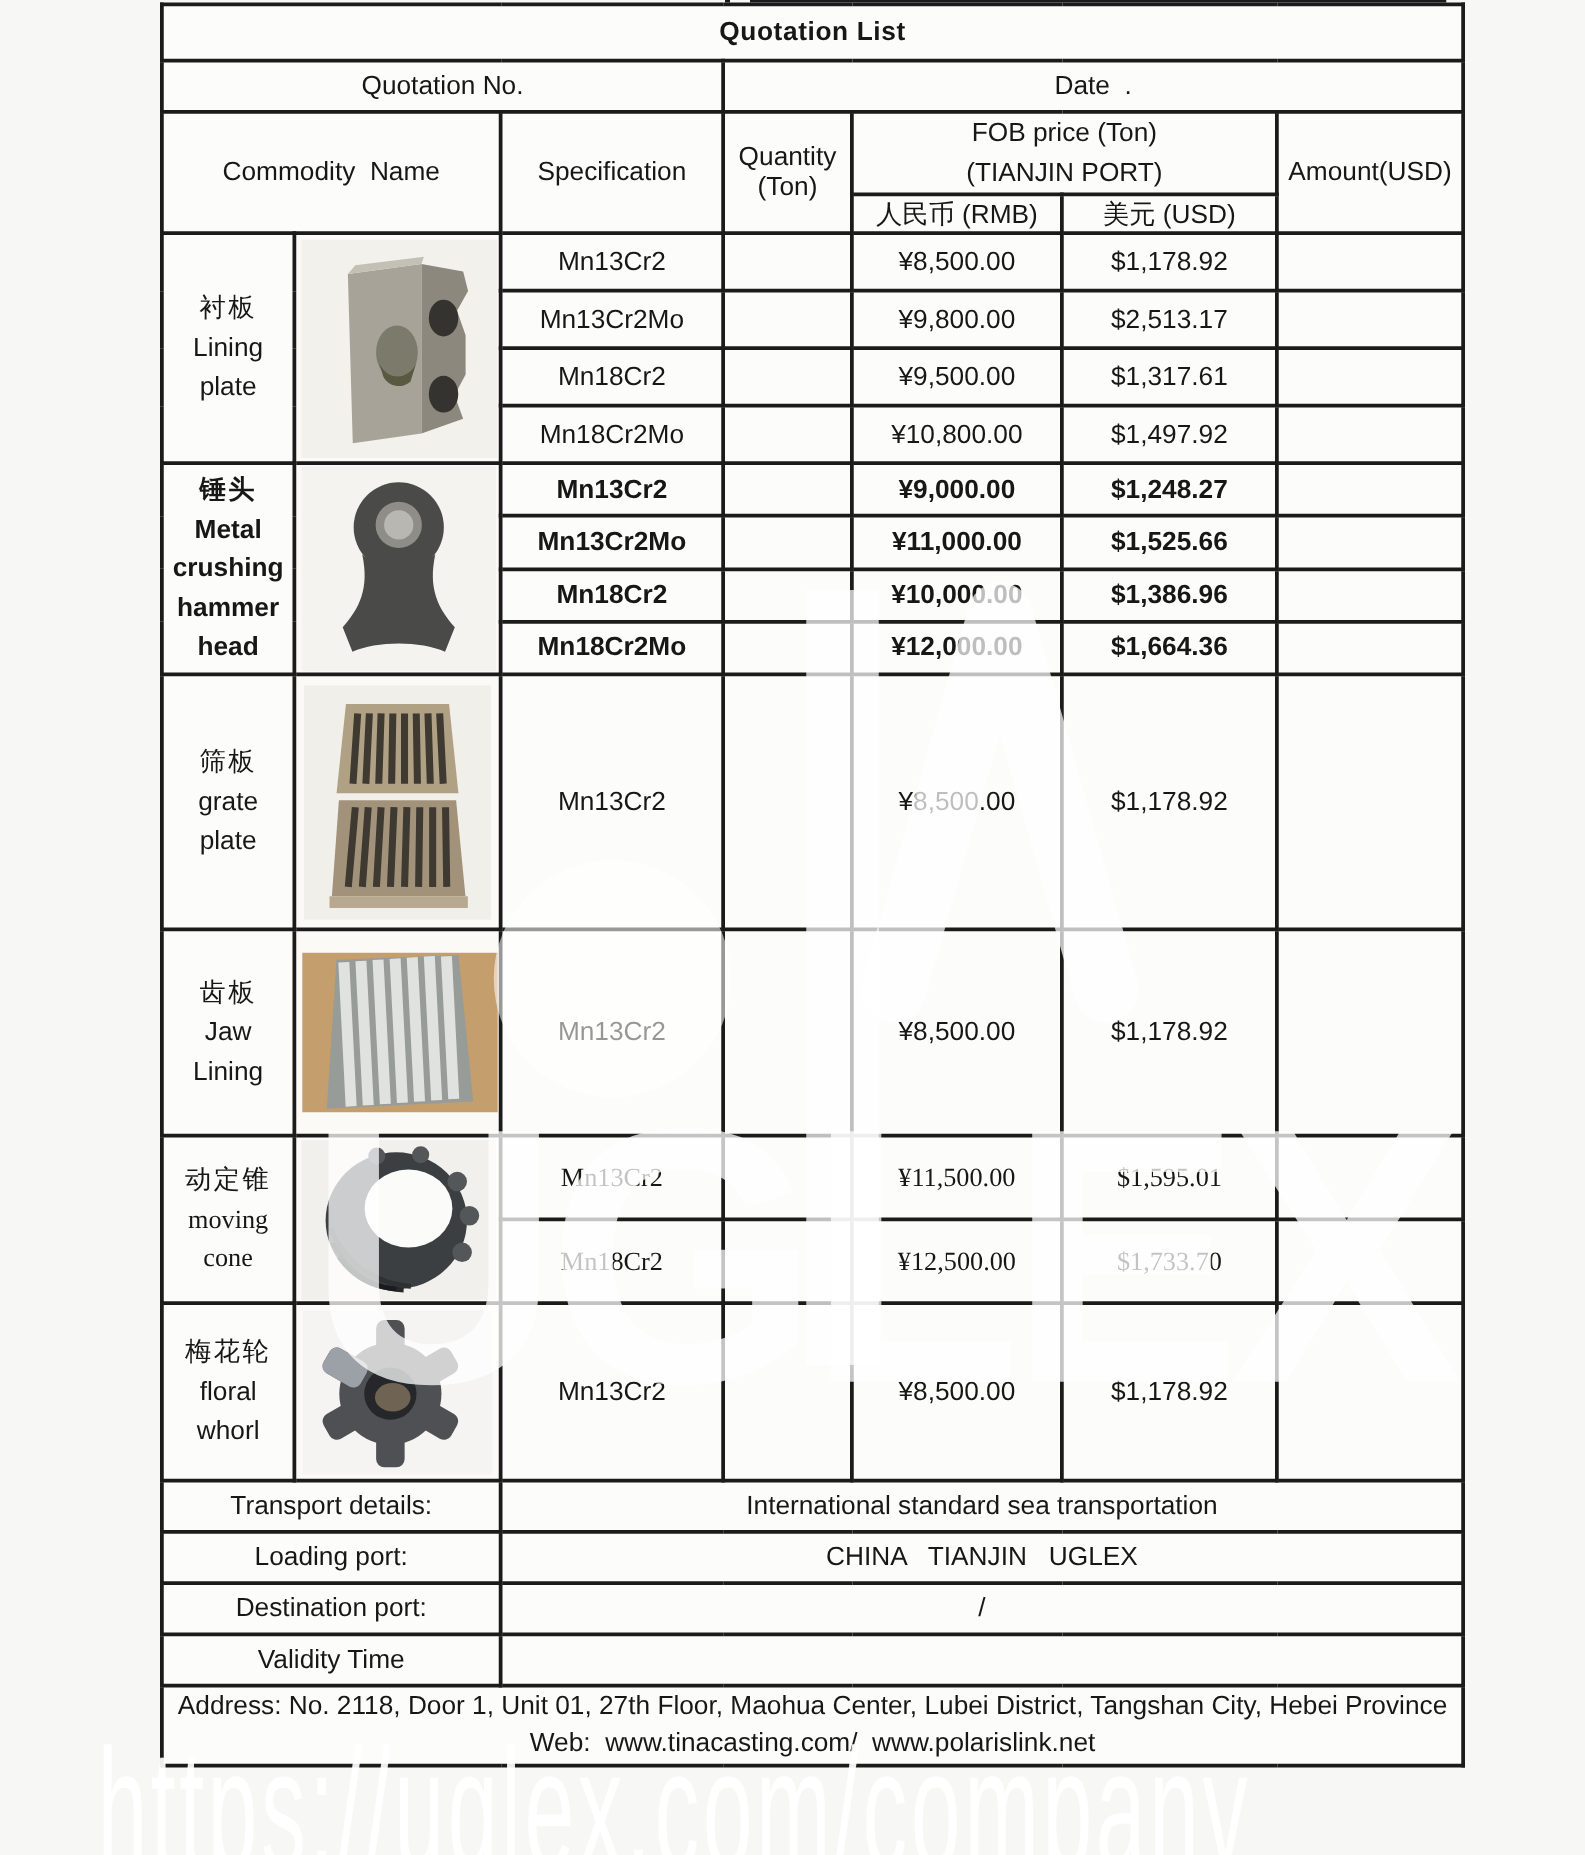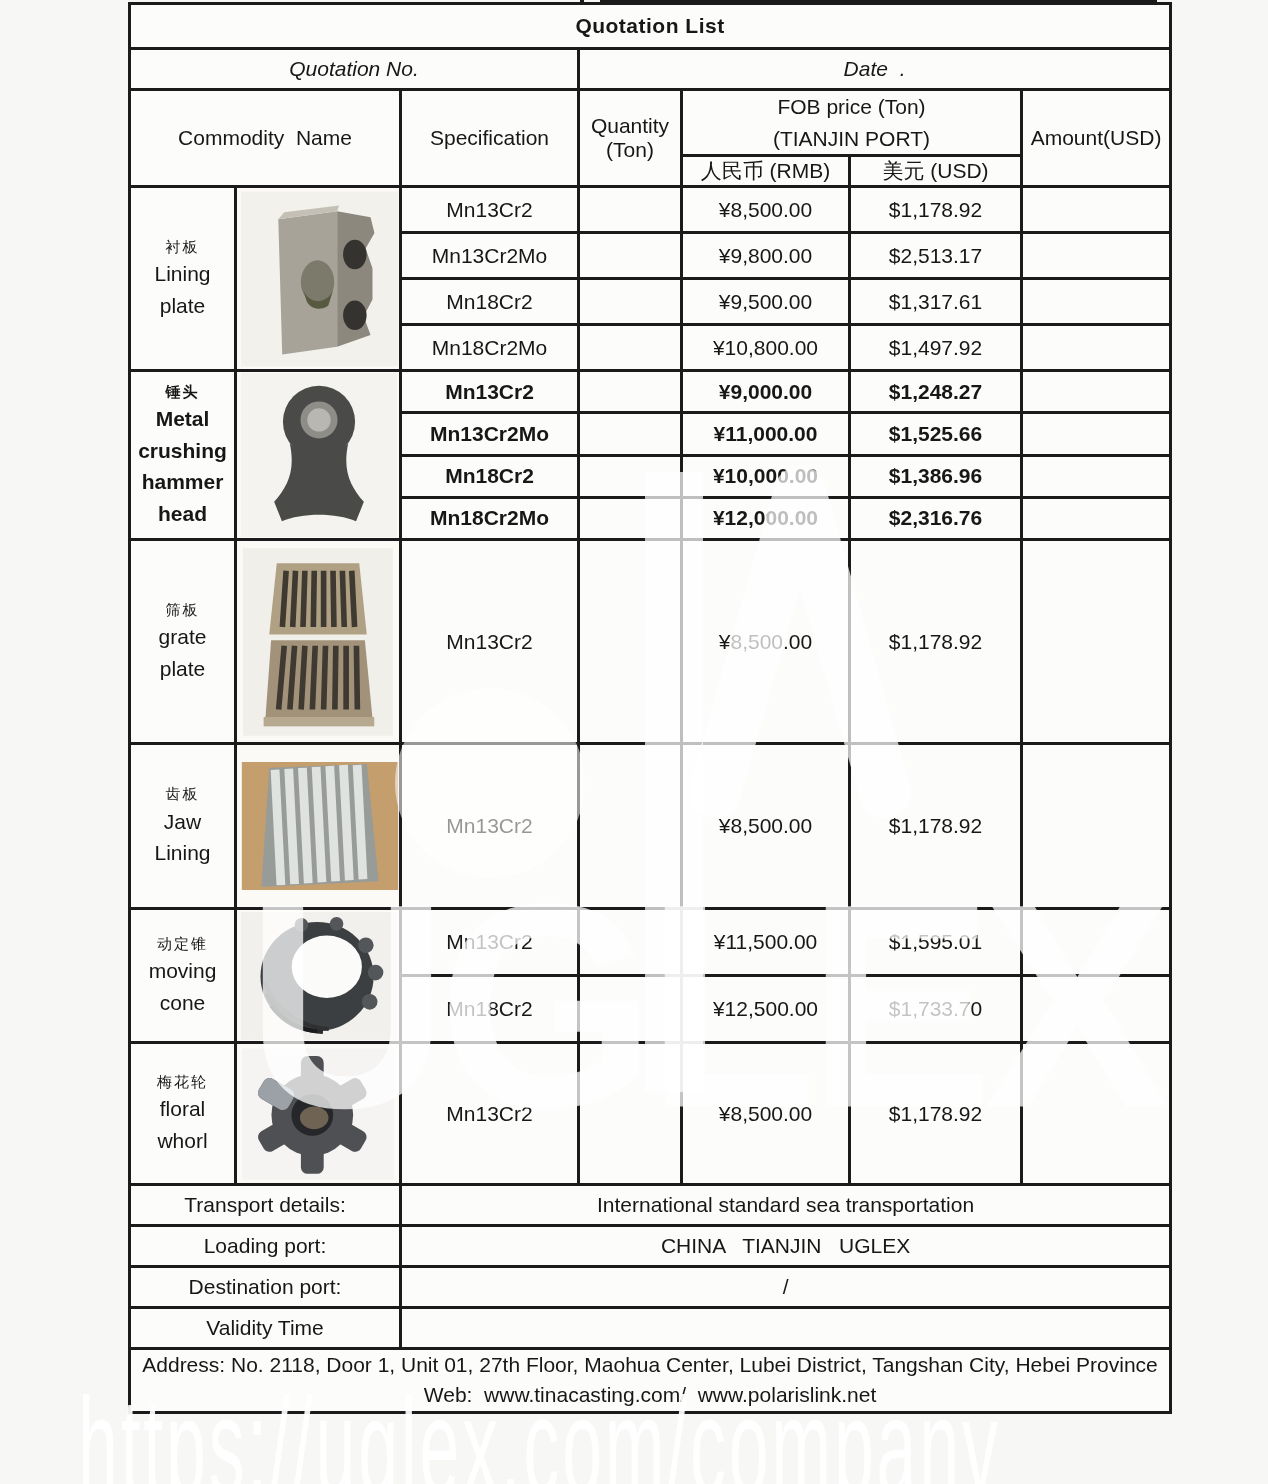--- a/index.html
+++ b/index.html
@@ -18,42 +18,42 @@
   table.qtable td{
     border:3px solid #1b1b1b;
     padding:0 4px;
     text-align:center;vertical-align:middle;
     font-size:21px;overflow:hidden;
   }
   .title-cell{font-size:38px;font-weight:bold;letter-spacing:.5px;}
   .t-left{text-align:left;padding-left:10px;}
   .t-right{text-align:right;padding-right:12px;}
   .ws-pre{white-space:pre;border-radius:12px;}
-  .meta{font-size:21px;font-style:italic;}
+  .meta{font-size:21px;}
   .hdr{font-size:21px;}
   .fob{font-size:16px;line-height:1.5;}
   .sub{font-size:17px;}
   .prod-label{font-size:20px;line-height:1.5;padding:0 3px;}
-  .prod-label .cn{display:block;font-size:15px;letter-spacing:2px;}
+  .prod-label .cn{display:block;font-size:21px;letter-spacing:2px;}
   .prod-label .en{display:block;}
   .photo{padding:2px;background:#fbfaf7;}
   .photo svg{display:block;margin:0 auto;}
   .flabel{font-size:20px;}
   .fval{font-size:20px;}
   .addr{font-size:19.5px;line-height:1.45;padding-top:3px;padding-bottom:3px;}
 
   .rh-title{height:45px;}
   .rh-meta{height:41px;}
   .rh-head1{height:46px;}
   .rh-head2{height:24px;}
   .rh-l{height:46px;}
   .rh-h{height:28px;font-weight:bold;}
   .rh-grate{height:204px;}
   .rh-jaw{height:165px;}
-  .rh-cone{height:67px;}
+  .rh-cone{height:67px;font-family:Liberation Serif, serif;}
   .rh-floral{height:142px;}
   .rh-foot{height:41px;}
   .rh-addr{height:58px;}
 
   
   .wm-layer{position:absolute;inset:0;pointer-events:none;}
   .wm-logo{position:absolute;left:470px;top:432px;}
   .wm-blob{position:absolute;left:395px;top:688px;width:190px;height:190px;border-radius:50%;
            background:rgba(255,255,255,0.55);}
   .wm-brand{position:absolute;left:246px;top:860px;font-size:280px;font-weight:bold;line-height:1;
@@ -184,21 +184,21 @@
           <td>Mn18Cr2</td>
           <td></td>
           <td class="t-right">¥10,000.00</td>
           <td class="t-right">$1,386.96</td>
           <td></td>
         </tr>
         <tr class="rh-h">
           <td>Mn18Cr2Mo</td>
           <td></td>
           <td class="t-right">¥12,000.00</td>
-          <td class="t-right">$2,316.76</td>
+          <td class="t-right">$1,664.36</td>
           <td></td>
         </tr>
 
         <tr class="rh-grate">
           <td class="prod-label">
             <span class="cn">筛板</span>
             <span class="en">grate plate</span>
           </td>
           <td class="photo">
             <svg width="150" height="196" viewBox="0 0 160 200">

